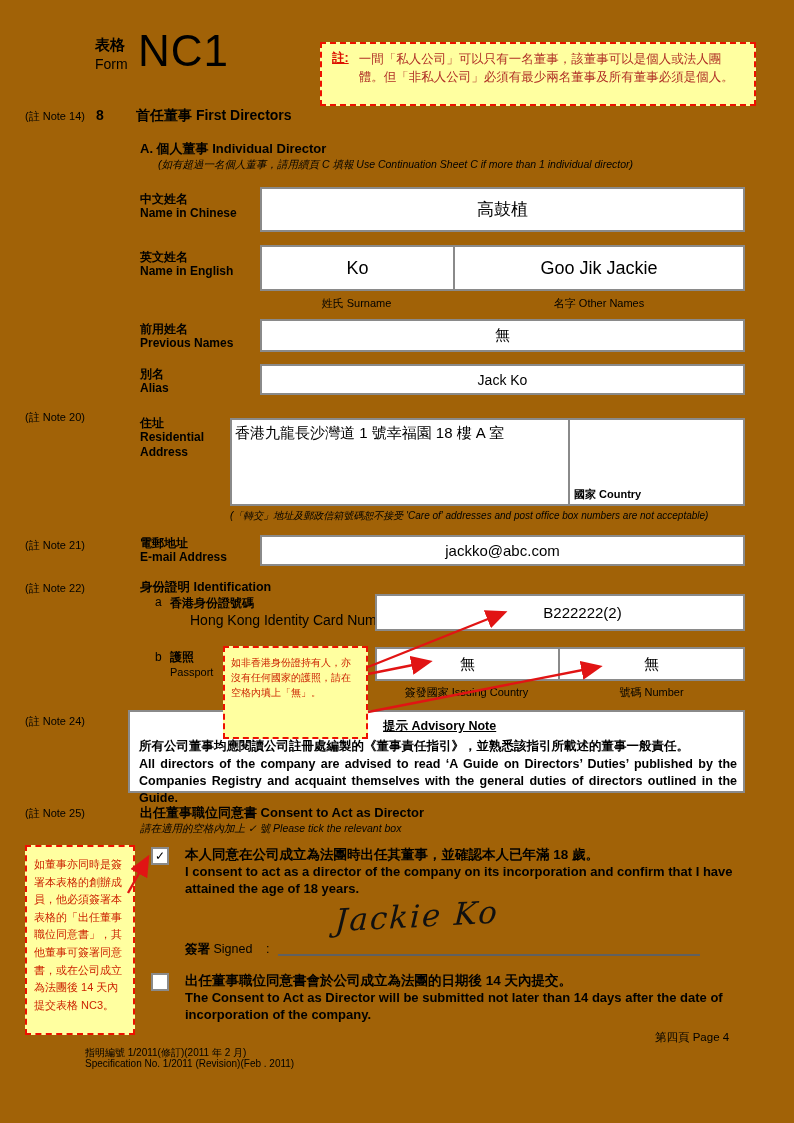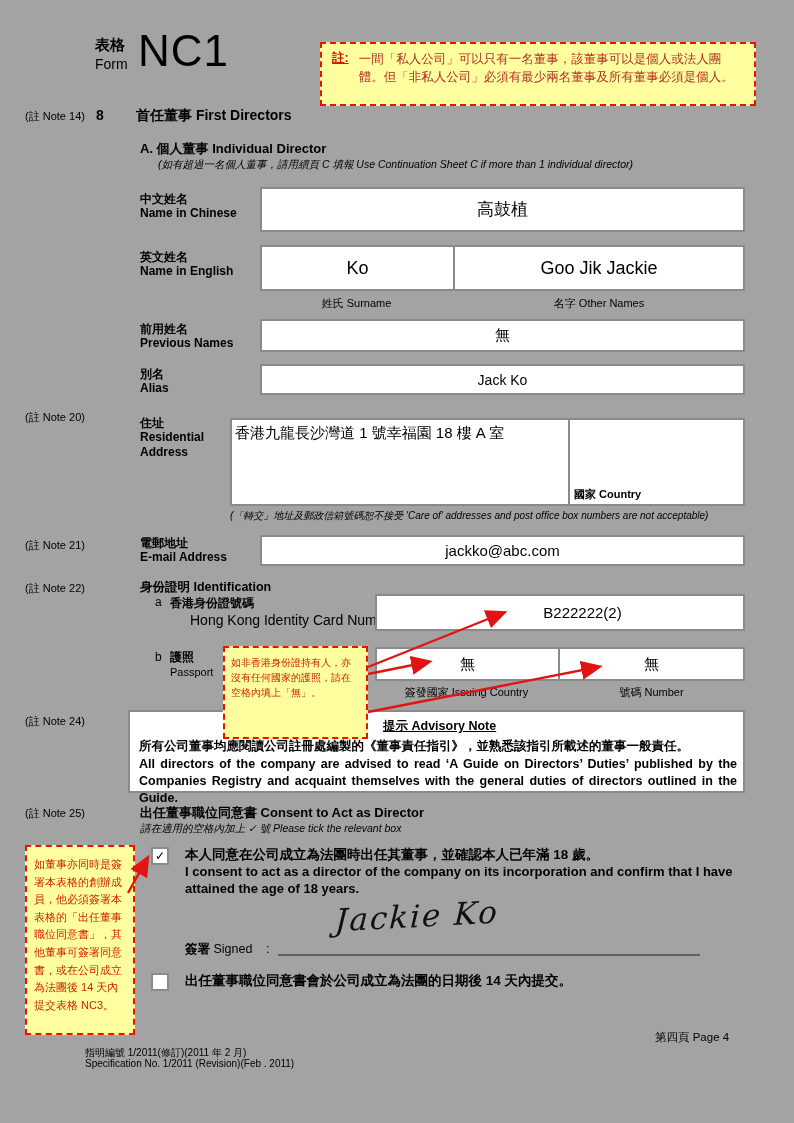--- a/index.html
+++ b/index.html
@@ -1,19 +1,19 @@
 <!DOCTYPE html>
 <html><head>
 <meta charset="utf-8">
 <style>
   * { margin:0; padding:0; box-sizing:border-box; }
   html,body { background:#e8e8e8; }
   .page {
     position:relative; width:794px; height:1123px; margin:0 auto;
-    background:#a3a3a3; overflow:hidden;
+    background:#a16207; overflow:hidden;
     font-family:"Liberation Sans", sans-serif; color:#000;
   }
   .abs { position:absolute; }
   .b { font-weight:bold; }
   .i { font-style:italic; }
   .note-ref { font-size:11px; color:#000; }
   .field-box { position:absolute; border:2px solid #8a8a8a; background:#fff;
     display:flex; align-items:center; justify-content:center; }
   .cellrow { display:flex; align-items:flex-start; padding:0; }
   .cell { flex:none; display:flex; align-items:center; justify-content:center; }
@@ -169,20 +169,21 @@
   <div class="abs signature" style="left:335px; top:898px;">Jackie Ko</div>
   <div class="abs" style="left:185px; top:941px; font-size:12.5px;">
     <span class="b">簽署</span>
     <span>Signed</span>
     <span style="margin-left:10px;">:</span>
   </div>
   <div class="abs" style="left:278px; top:938px; width:422px; height:18px; border-bottom:2px solid #606060;"></div>
 
   <div class="checkbox" style="left:151px; top:973px;"></div>
   <div class="abs b" style="left:185px; top:972px; font-size:13.5px;">出任董事職位同意書會於公司成立為法團的日期後 14 天內提交。</div>
+  <div class="abs b" style="left:185px; top:990px; width:580px; font-size:13px; line-height:1.3;">The Consent to Act as Director will be submitted not later than 14 days after the date of incorporation of the company.</div>
 
   <div class="abs" style="left:655px; top:1030px; font-size:11.5px;">第四頁 Page 4</div>
   <div class="abs" style="left:85px; top:1046px; font-size:10px;">指明編號 1/2011(修訂)(2011 年 2 月)</div>
   <div class="abs" style="left:85px; top:1058px; font-size:10px;">Specification No. 1/2011 (Revision)(Feb . 2011)</div>
 
   <svg class="arrow-layer" viewBox="0 0 794 1123">
     <defs>
       <marker id="ah" markerWidth="9" markerHeight="8" refX="7" refY="4" orient="auto">
         <path d="M0,0 L9,4 L0,8 z" fill="#e11414"></path>
       </marker>

